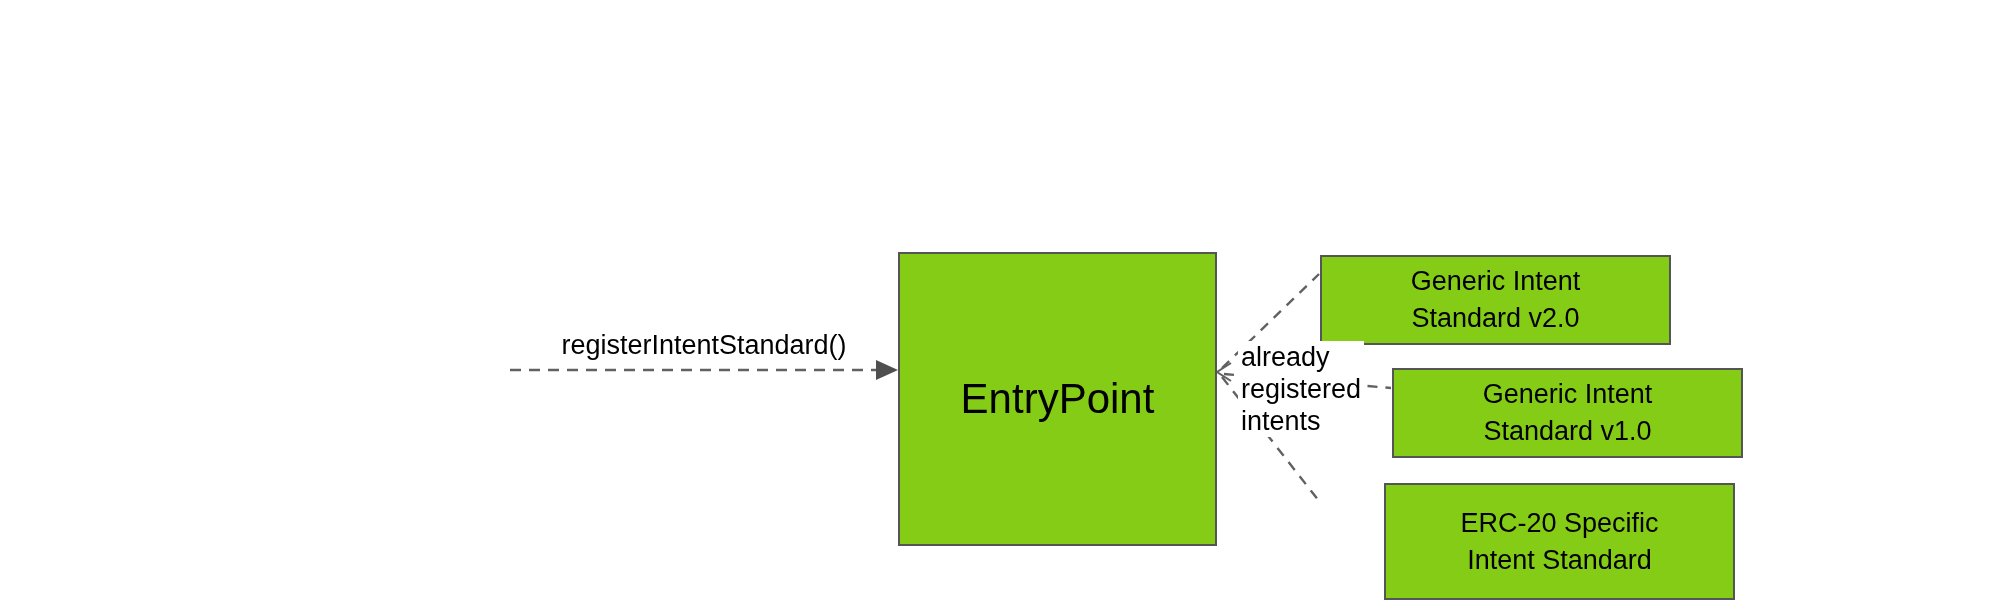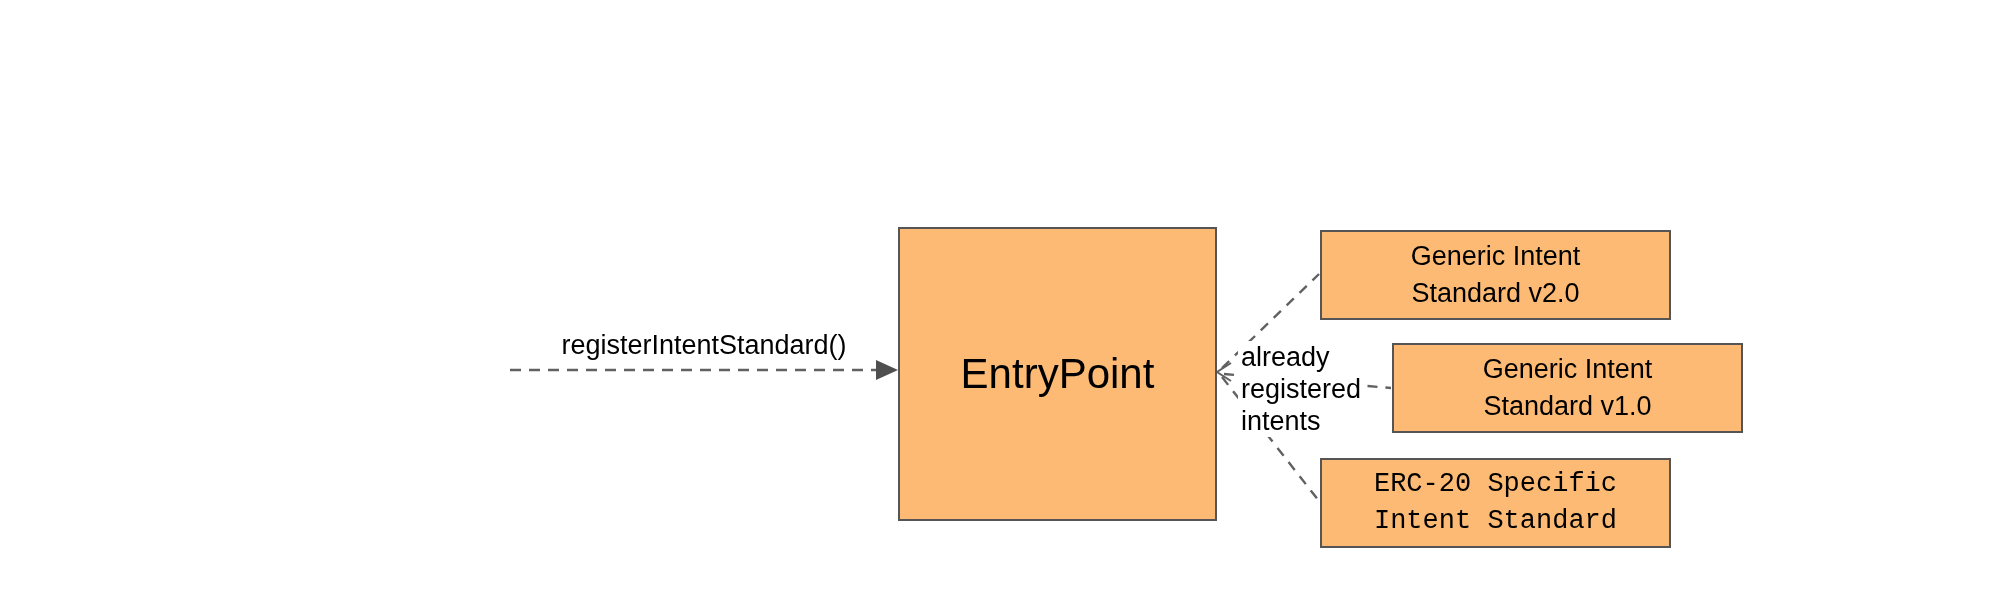--- a/index.html
+++ b/index.html
@@ -13,37 +13,38 @@
     overflow: hidden;
   }
   .wires {
     position: absolute;
     left: 0; top: 0;
     width: 2000px; height: 611px;
   }
   .node {
     position: absolute;
     box-sizing: border-box;
-    background: #fdba74;
+    background: #84cc16;
     border: 2.5px solid #555555;
     display: flex;
     align-items: center;
     justify-content: center;
     text-align: center;
     white-space: pre-line;
     font-size: 27px;
     line-height: 37px;
     color: #000000;
+    margin-top: 25px;
   }
   .node-new-intent   { left: 231px;  top: 307px; width: 279px; height: 125px; }
   .node-entry-point  { left: 898px;  top: 227px; width: 319px; height: 294px;
                        font-size: 42px; line-height: 48px; }
   .node-generic-v2   { left: 1320px; top: 230px; width: 351px; height: 90px; }
   .node-generic-v1   { left: 1392px; top: 343px; width: 351px; height: 90px; }
-  .node-erc20        { left: 1320px; top: 458px; width: 351px; height: 90px; font-family: Liberation Mono, monospace; }
+  .node-erc20        { left: 1384px; top: 458px; width: 351px; height: 117px; }
   .edge-label {
     position: absolute;
     font-size: 27px;
     color: #000000;
   }
   .label-register {
     left: 510px; top: 330px; width: 388px;
     text-align: center;
     line-height: 30px;
   }

